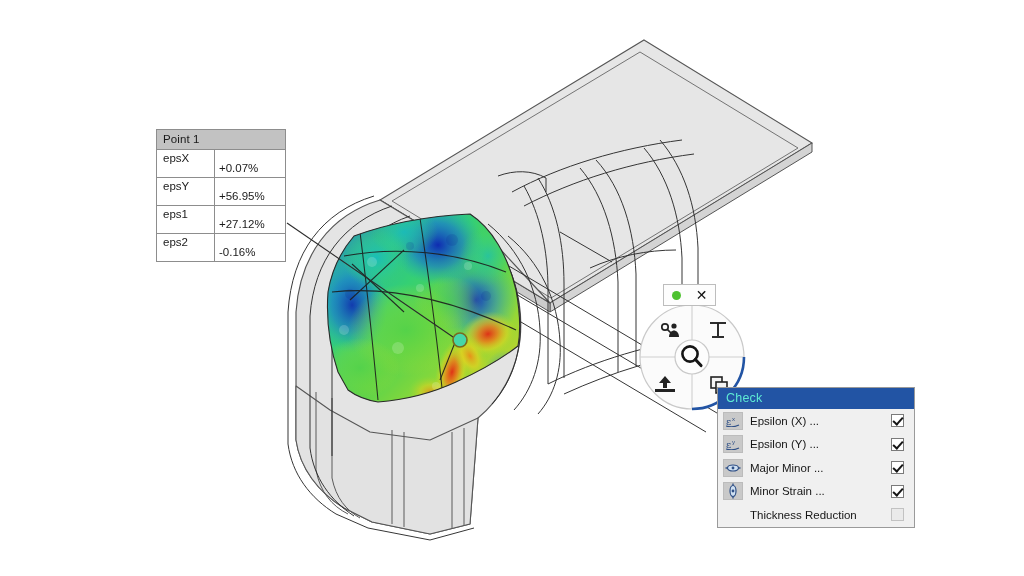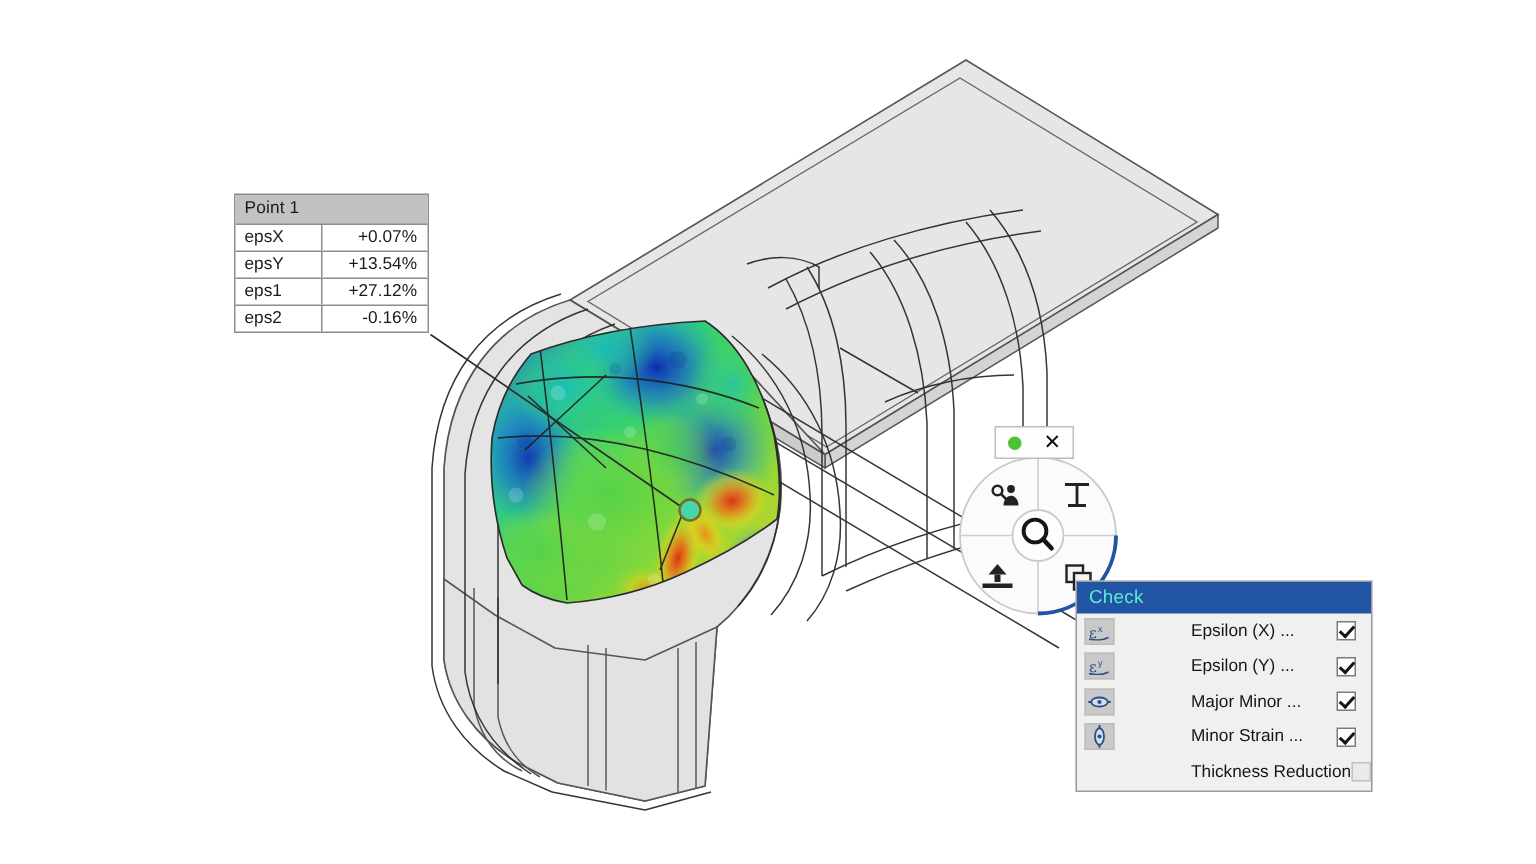--- a/index.html
+++ b/index.html
@@ -55,22 +55,22 @@
   }
   #point-table .pt-row:last-child { border-bottom: none; }
   #point-table .pt-key {
     flex: 0 0 58px;
     padding: 2px 18px 3px 6px;
     border-right: 1px solid #8d8d8d;
     box-sizing: border-box;
   }
   #point-table .pt-val {
     flex: 1 1 auto;
-    padding: 2px 7px 3px 4px;
-    text-align: right;
+    padding: 12px 7px 3px 4px;
+    text-align: left;
     box-sizing: border-box;
   }
 
   
   #status-pill {
     position: absolute;
     left: 663px;
     top: 284px;
     width: 53px;
     height: 22px;
@@ -146,21 +146,20 @@
     align-items: center;
     justify-content: center;
   }
   #check-panel .cp-icon.blank {
     background: transparent;
     border: none;
   }
   #check-panel .cp-label {
     flex: 1 1 auto;
     white-space: nowrap;
-    margin-left: 44px;
   }
   #check-panel .cp-check {
     flex: 0 0 13px;
     width: 13px;
     height: 13px;
     border: 1px solid #7a7a7a;
     background: #ffffff;
     box-sizing: border-box;
     position: relative;
     margin-right: 4px;
@@ -386,21 +385,21 @@
 
   <div id="point-table">
     <div class="pt-header">Point 1</div>
 
     <div class="pt-row">
       <div class="pt-key">epsX</div>
       <div class="pt-val">+0.07%</div>
     </div>
     <div class="pt-row">
       <div class="pt-key">epsY</div>
-      <div class="pt-val">+13.54%</div>
+      <div class="pt-val">+56.95%</div>
     </div>
     <div class="pt-row">
       <div class="pt-key">eps1</div>
       <div class="pt-val">+27.12%</div>
     </div>
     <div class="pt-row">
       <div class="pt-key">eps2</div>
       <div class="pt-val">-0.16%</div>
     </div>
   </div>

